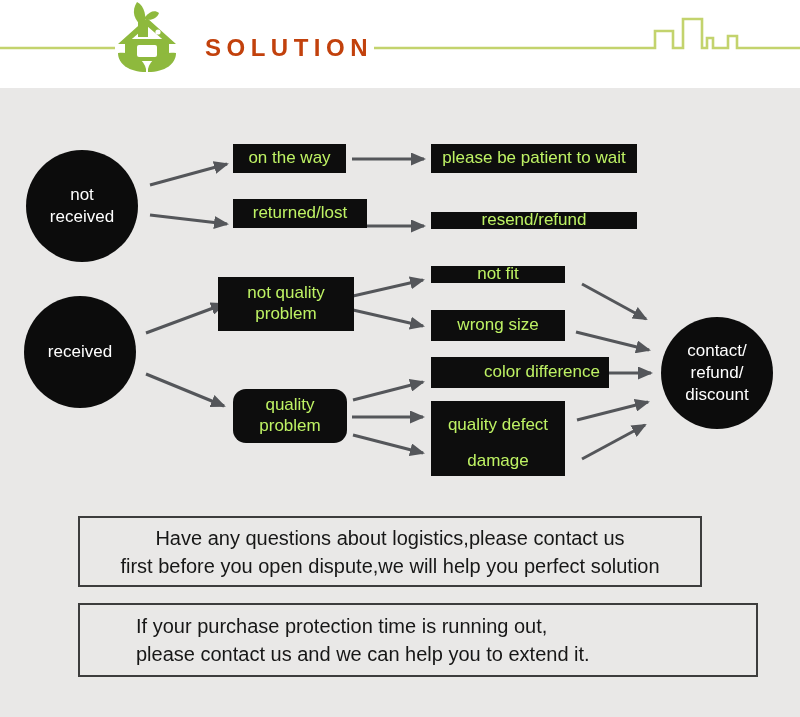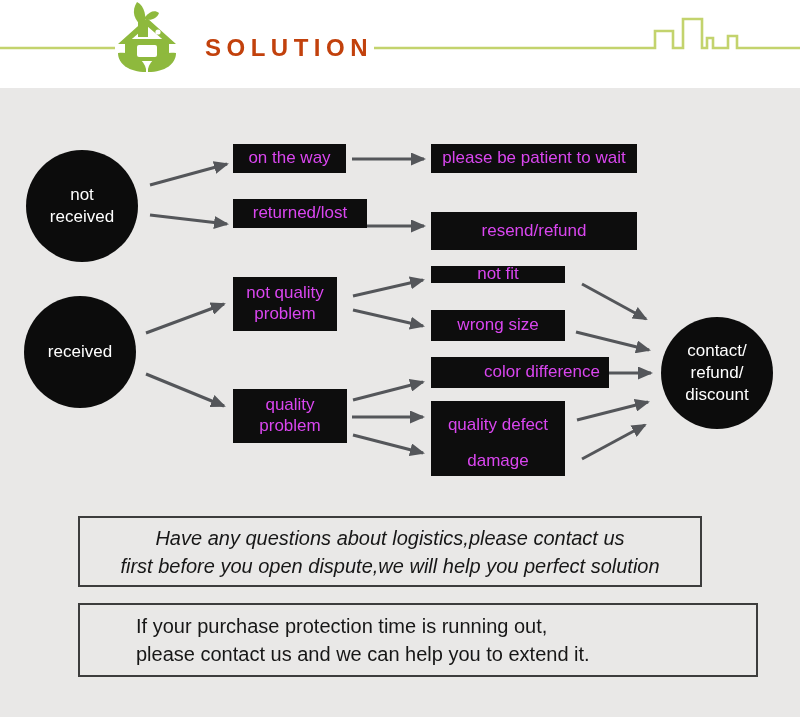--- a/index.html
+++ b/index.html
@@ -18,32 +18,32 @@
   
   .flow-bg { position:absolute; left:0; top:88px; width:800px; height:629px; background:#e9e8e7; }
   .arrows { position:absolute; left:0; top:0; pointer-events:none; }
   .node-circle {
     position:absolute; width:112px; height:112px; border-radius:50%;
     background:#0c0c0c; color:#ffffff;
     display:flex; align-items:center; justify-content:center;
     text-align:center; font-size:17px; line-height:1.3; white-space:pre-line;
   }
   .node-box {
-    position:absolute; background:#0d0d0d; color:#d946ef;
+    position:absolute; background:#0d0d0d; color:#bef264;
     display:flex; align-items:center; justify-content:center;
     text-align:center; font-size:17px; line-height:1.22; white-space:pre-line;
   }
   
   .note {
     position:absolute; left:78px; width:620px;
     border:2px solid #3d3d3d; color:#171717;
     font-size:20px; line-height:28px; white-space:pre-line;
     display:flex; align-items:center;
   }
-  .note-center { justify-content:center; text-align:center;font-style:italic; }
+  .note-center { justify-content:center; text-align:center; }
   .note-left   { justify-content:flex-start; text-align:left; padding-left:56px; }
 </style>
 </head>
 <body>
 
 <div class="stage">
 
   <div class="header">
     <svg class="header-deco" width="800" height="88" viewBox="0 0 800 88">
       <path d="M0,48 H115" fill="none" stroke="#c3d36d" stroke-width="2.6"></path>
@@ -103,25 +103,25 @@
   <div class="node-circle" style="left:26px; top:150px;">not
 received</div>
   <div class="node-circle" style="left:24px; top:296px;">received</div>
   <div class="node-circle" style="left:661px; top:317px;">contact/
 refund/
 discount</div>
 
   <div class="node-box" style="left:233px; top:144px; width:113px; height:29px;">on the way</div>
   <div class="node-box" style="left:233px; top:199px; width:134px; height:29px;">returned/lost</div>
   <div class="node-box" style="left:431px; top:144px; width:206px; height:29px;">please be patient to wait</div>
-  <div class="node-box" style="left:431px; top:212px; width:206px; height:38px;">resend/refund</div>
+  <div class="node-box" style="left:431px; top:212px; width:206px; height:17px;">resend/refund</div>
 
-  <div class="node-box" style="left:233px; top:277px; width:104px; height:54px;">not quality
+  <div class="node-box" style="left:218px; top:277px; width:136px; height:54px;">not quality
 problem</div>
-  <div class="node-box" style="left:233px; top:389px; width:114px; height:54px;">quality
+  <div class="node-box" style="left:233px; top:389px; width:114px; height:54px;border-radius:13px;">quality
 problem</div>
 
   <div class="node-box" style="left:431px; top:266px; width:134px; height:17px;">not fit</div>
   <div class="node-box" style="left:431px; top:310px; width:134px; height:31px;">wrong size</div>
   <div class="node-box" style="left:431px; top:357px; width:134px; height:31px;padding-left:44px;">color difference</div>
   <div class="node-box" style="left:431px; top:401px; width:134px; height:48px;">quality defect</div>
   <div class="node-box" style="left:431px; top:446px; width:134px; height:30px;">damage</div>
 
   <div class="note note-center" style="top:516px; height:67px;">Have any questions about logistics,please contact us
 first before you open dispute,we will help you perfect solution</div>

